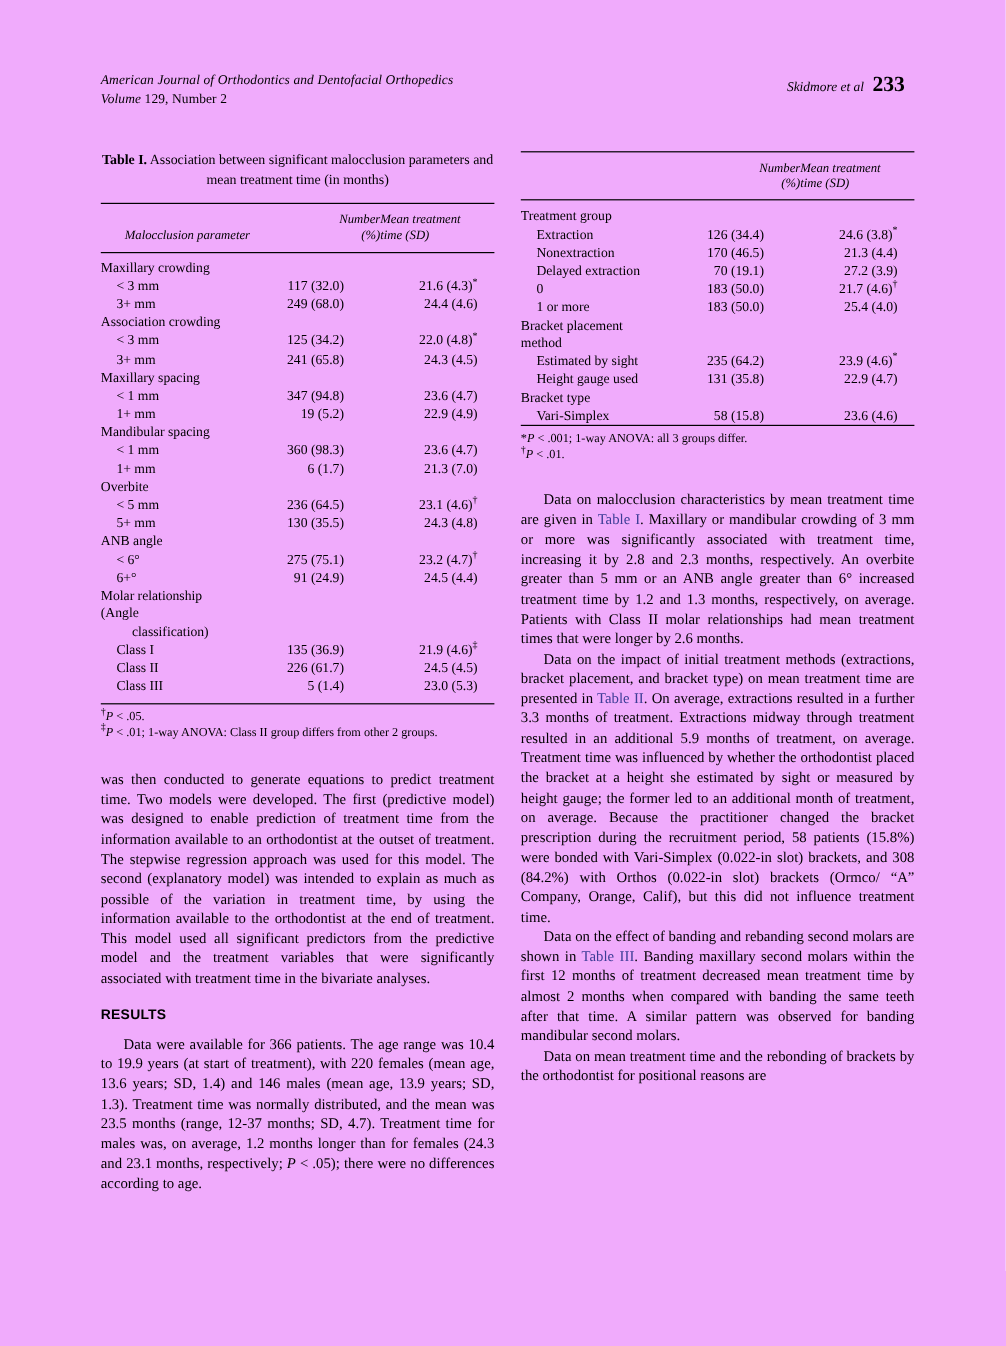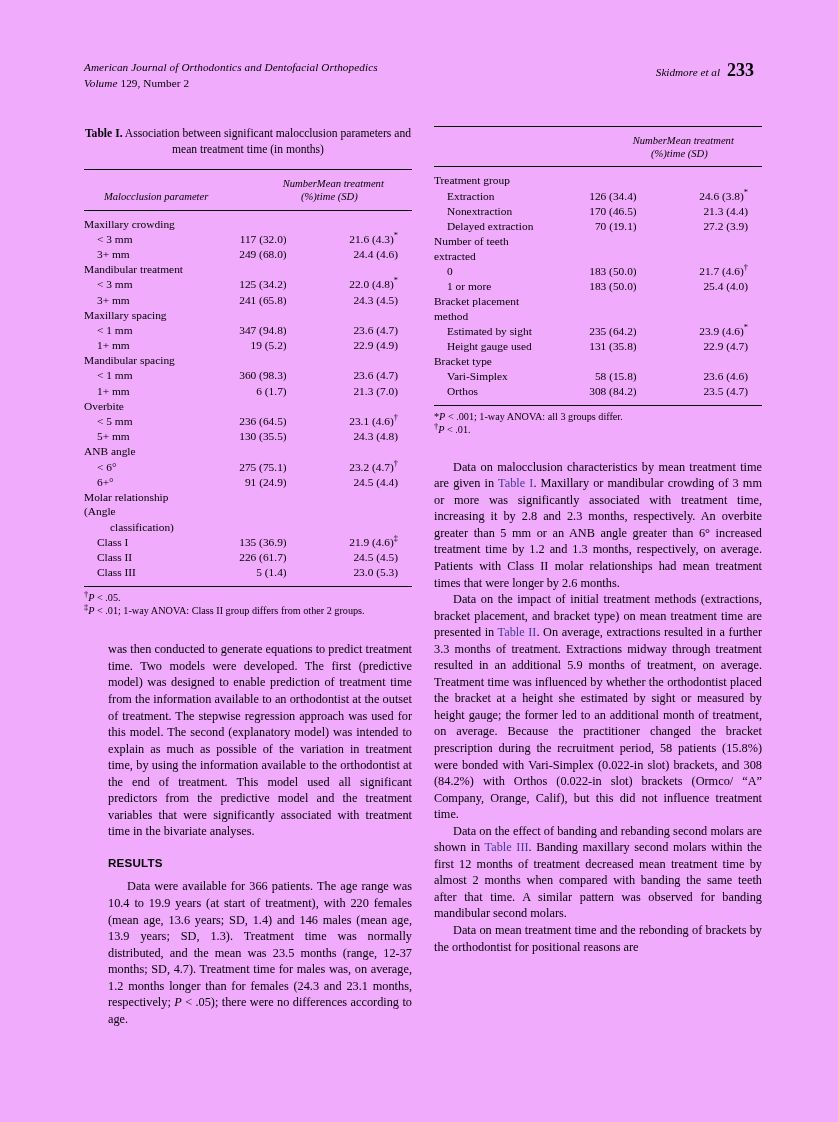--- a/index.html
+++ b/index.html
@@ -220,21 +220,21 @@
               <td class="c0">&lt; 3 mm</td>
               <td class="c1">117 (32.0)</td>
               <td class="c2">21.6 (4.3)<span class="sup">*</span></td>
             </tr>
             <tr class="sub">
               <td class="c0">3+ mm</td>
               <td class="c1">249 (68.0)</td>
               <td class="c2">24.4 (4.6)</td>
             </tr>
             <tr class="grp">
-              <td class="c0">Mandibular treatment</td>
+              <td class="c0">Association crowding</td>
               <td class="c1"></td>
               <td class="c2"></td>
             </tr>
             <tr class="sub">
               <td class="c0">&lt; 3 mm</td>
               <td class="c1">125 (34.2)</td>
               <td class="c2">22.0 (4.8)<span class="sup">*</span></td>
             </tr>
             <tr class="sub">
               <td class="c0">3+ mm</td>
@@ -328,21 +328,21 @@
             </tr>
           </tbody>
       </table>
       <div class="rule-thin"></div>
       <div class="tfoot" id="t1foot">
           <div><span class="sym">†</span><span><i>P</i> &lt; .05.</span></div>
           <div><span class="sym">‡</span><span><i>P</i> &lt; .01; 1-way ANOVA: Class II group differs from other 2 groups.</span></div>
         </div>
     </div>
 
-    <div class="body-text" style="margin-top:24px;margin-left:24px;">
+    <div class="body-text" style="margin-top:24px;">
       <p class="noindent">was then conducted to generate equations to predict treatment time. Two models were developed. The first (predictive model) was designed to enable prediction of treatment time from the information available to an orthodontist at the outset of treatment. The stepwise regression approach was used for this model. The second (explanatory model) was intended to explain as much as possible of the variation in treatment time, by using the information available to the orthodontist at the end of treatment. This model used all significant predictors from the predictive model and the treatment variables that were significantly associated with treatment time in the bivariate analyses.</p>
       <div class="sec-head">RESULTS</div>
       <p><span>Data were available for 366 patients. The age range was 10.4 to 19.9 years (at start of treatment), with 220 females (mean age, 13.6 years; SD, 1.4) and 146 males (mean age, 13.9 years; SD, 1.3). Treatment time was normally distributed, and the mean was 23.5 months (range, 12-37 months; SD, 4.7). Treatment time for males was, on average, 1.2 months longer than for females (24.3 and 23.1 months, respectively; </span><span class="ital">P</span><span> &lt; .05); there were no differences according to age.</span></p>
     </div>
   </div>
 
   <div class="col-right">
 
     <div class="table-block">
       <div class="rule-thick"></div>
@@ -377,25 +377,20 @@
             <tr class="sub">
               <td class="c0">Nonextraction</td>
               <td class="c1">170 (46.5)</td>
               <td class="c2">21.3 (4.4)</td>
             </tr>
             <tr class="sub">
               <td class="c0">Delayed extraction</td>
               <td class="c1">70 (19.1)</td>
               <td class="c2">27.2 (3.9)</td>
             </tr>
-            <tr class="grp">
-              <td class="c0">Number of teeth extracted</td>
-              <td class="c1"></td>
-              <td class="c2"></td>
-            </tr>
             <tr class="sub">
               <td class="c0">0</td>
               <td class="c1">183 (50.0)</td>
               <td class="c2">21.7 (4.6)<span class="sup">†</span></td>
             </tr>
             <tr class="sub">
               <td class="c0">1 or more</td>
               <td class="c1">183 (50.0)</td>
               <td class="c2">25.4 (4.0)</td>
             </tr>
@@ -416,25 +411,20 @@
             </tr>
             <tr class="grp">
               <td class="c0">Bracket type</td>
               <td class="c1"></td>
               <td class="c2"></td>
             </tr>
             <tr class="sub">
               <td class="c0">Vari-Simplex</td>
               <td class="c1">58 (15.8)</td>
               <td class="c2">23.6 (4.6)</td>
-            </tr>
-            <tr class="sub lastrow">
-              <td class="c0">Orthos</td>
-              <td class="c1">308 (84.2)</td>
-              <td class="c2">23.5 (4.7)</td>
             </tr>
           </tbody>
       </table>
       <div class="rule-thin"></div>
       <div class="tfoot" id="t2foot">
           <div><span class="star">*</span><span><i>P</i> &lt; .001; 1-way ANOVA: all 3 groups differ.</span></div>
           <div><span class="sym">†</span><span><i>P</i> &lt; .01.</span></div>
         </div>
     </div>
 

